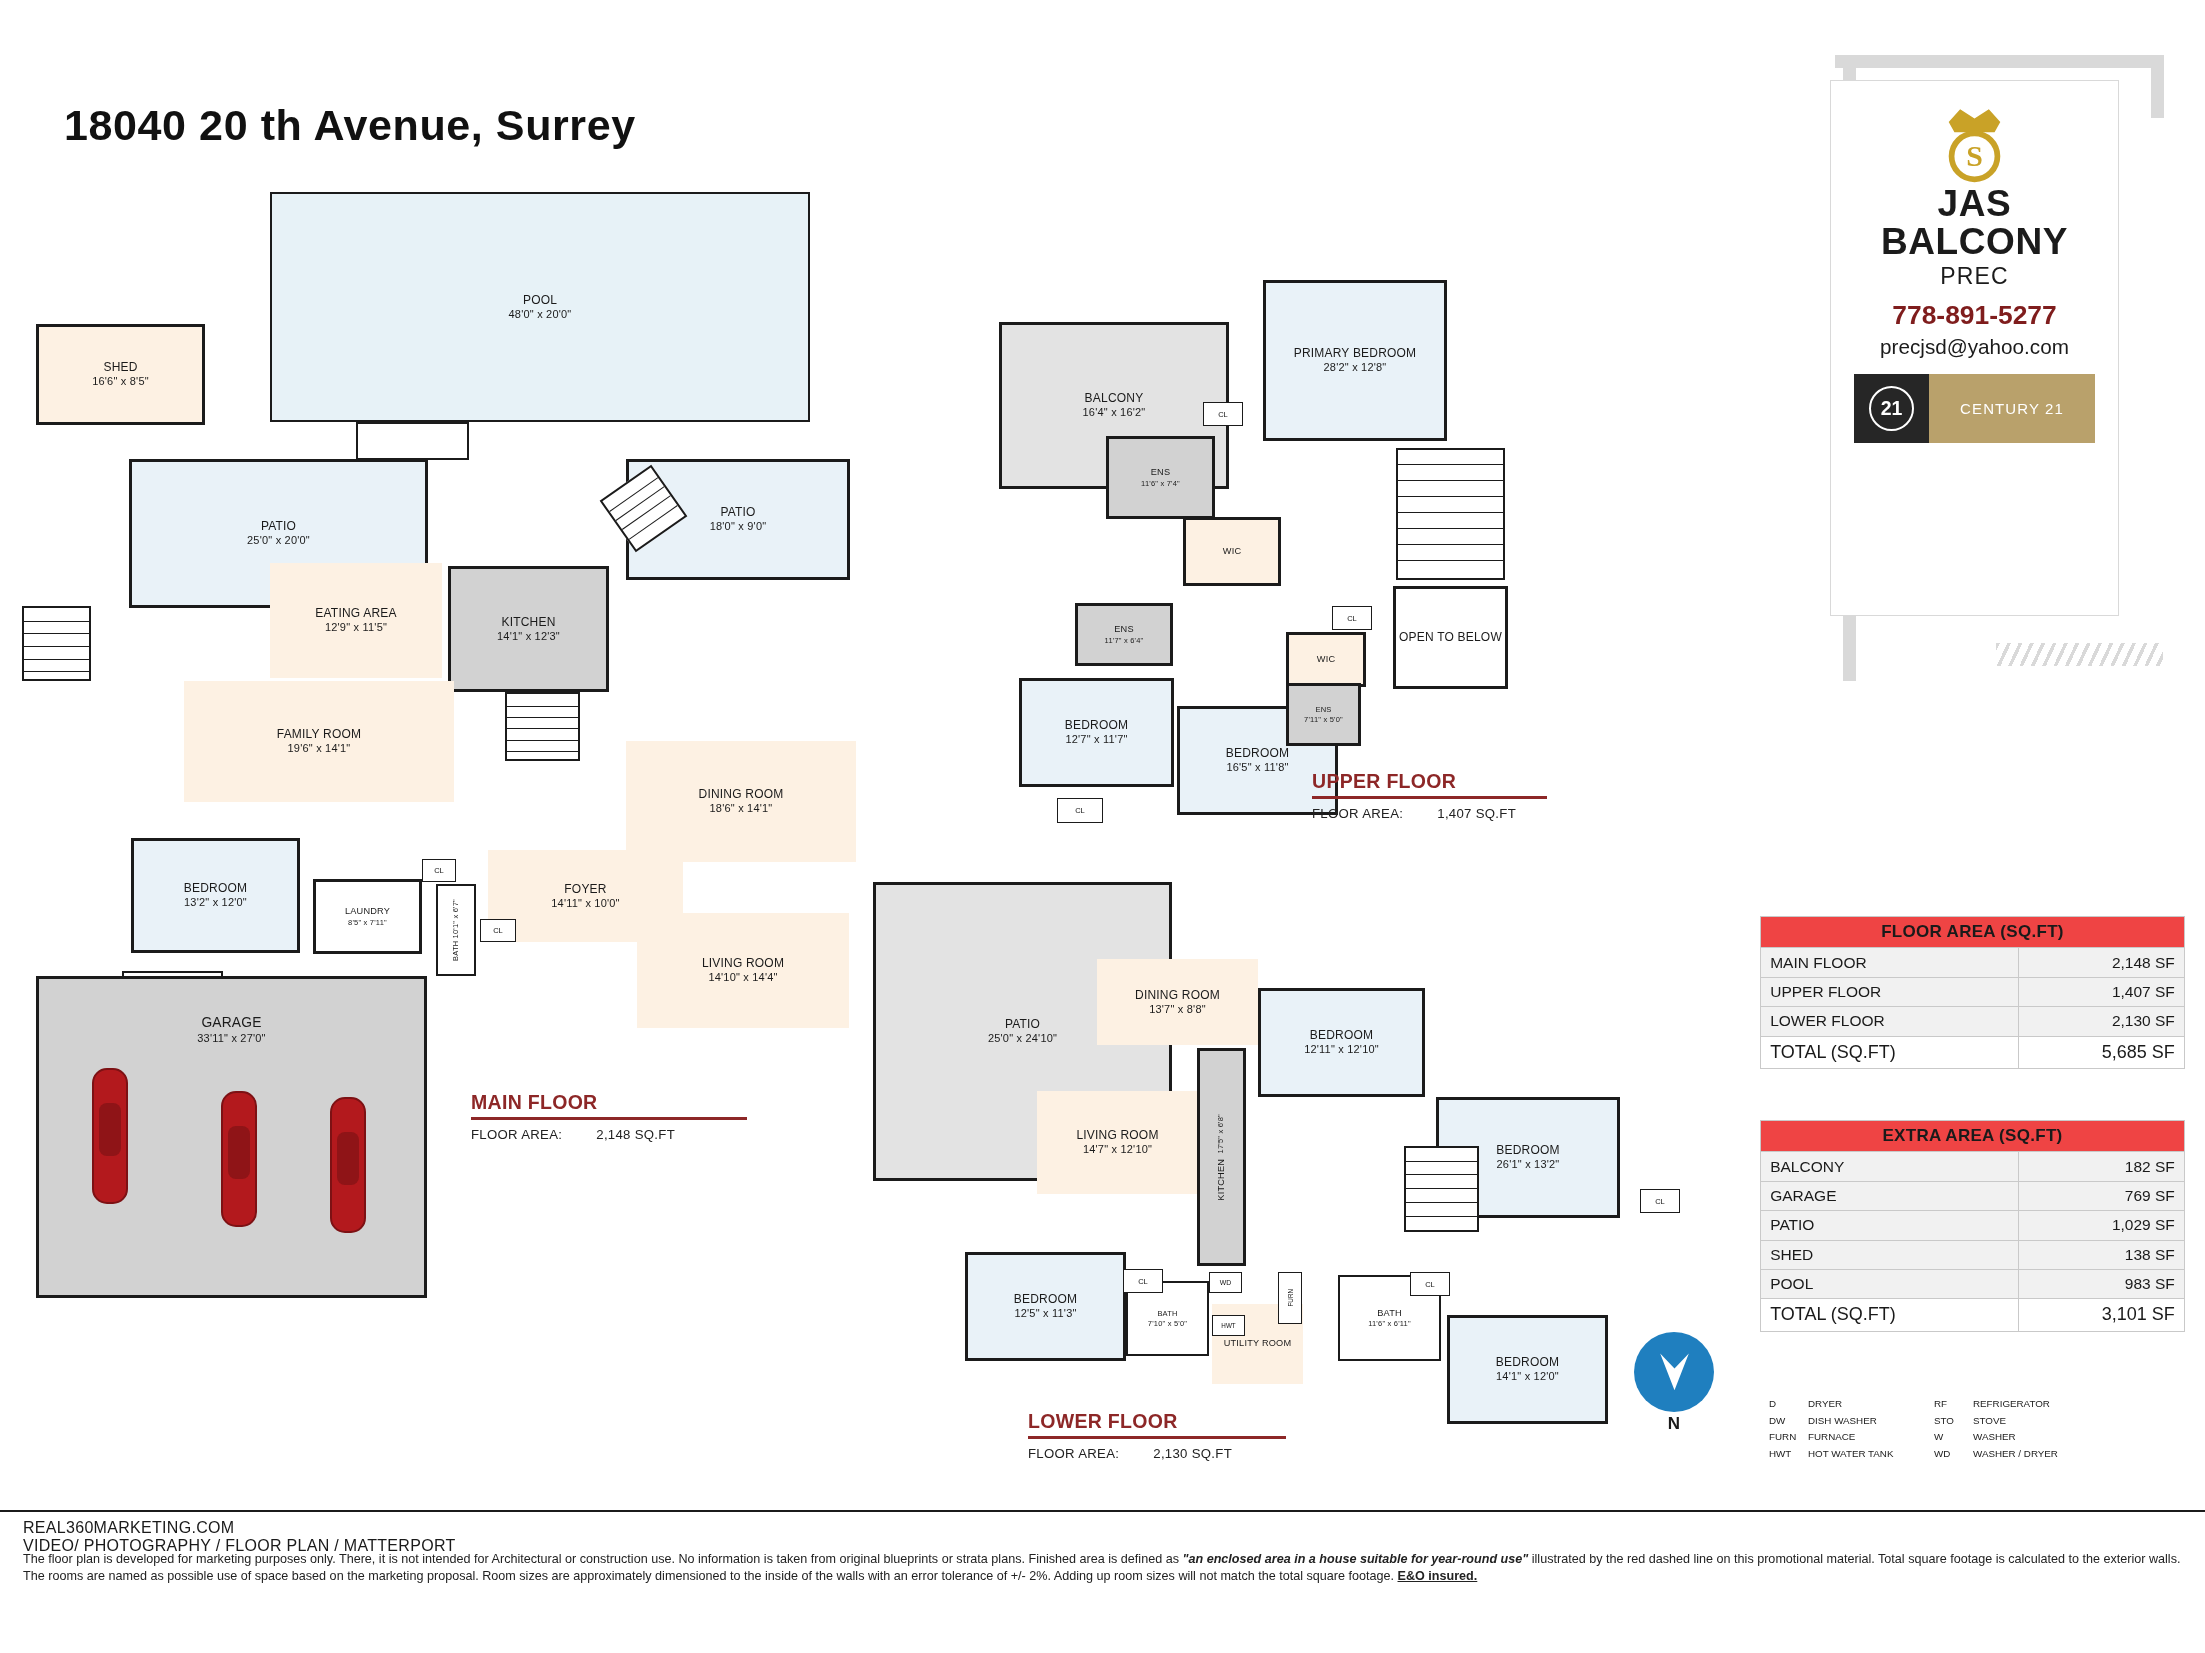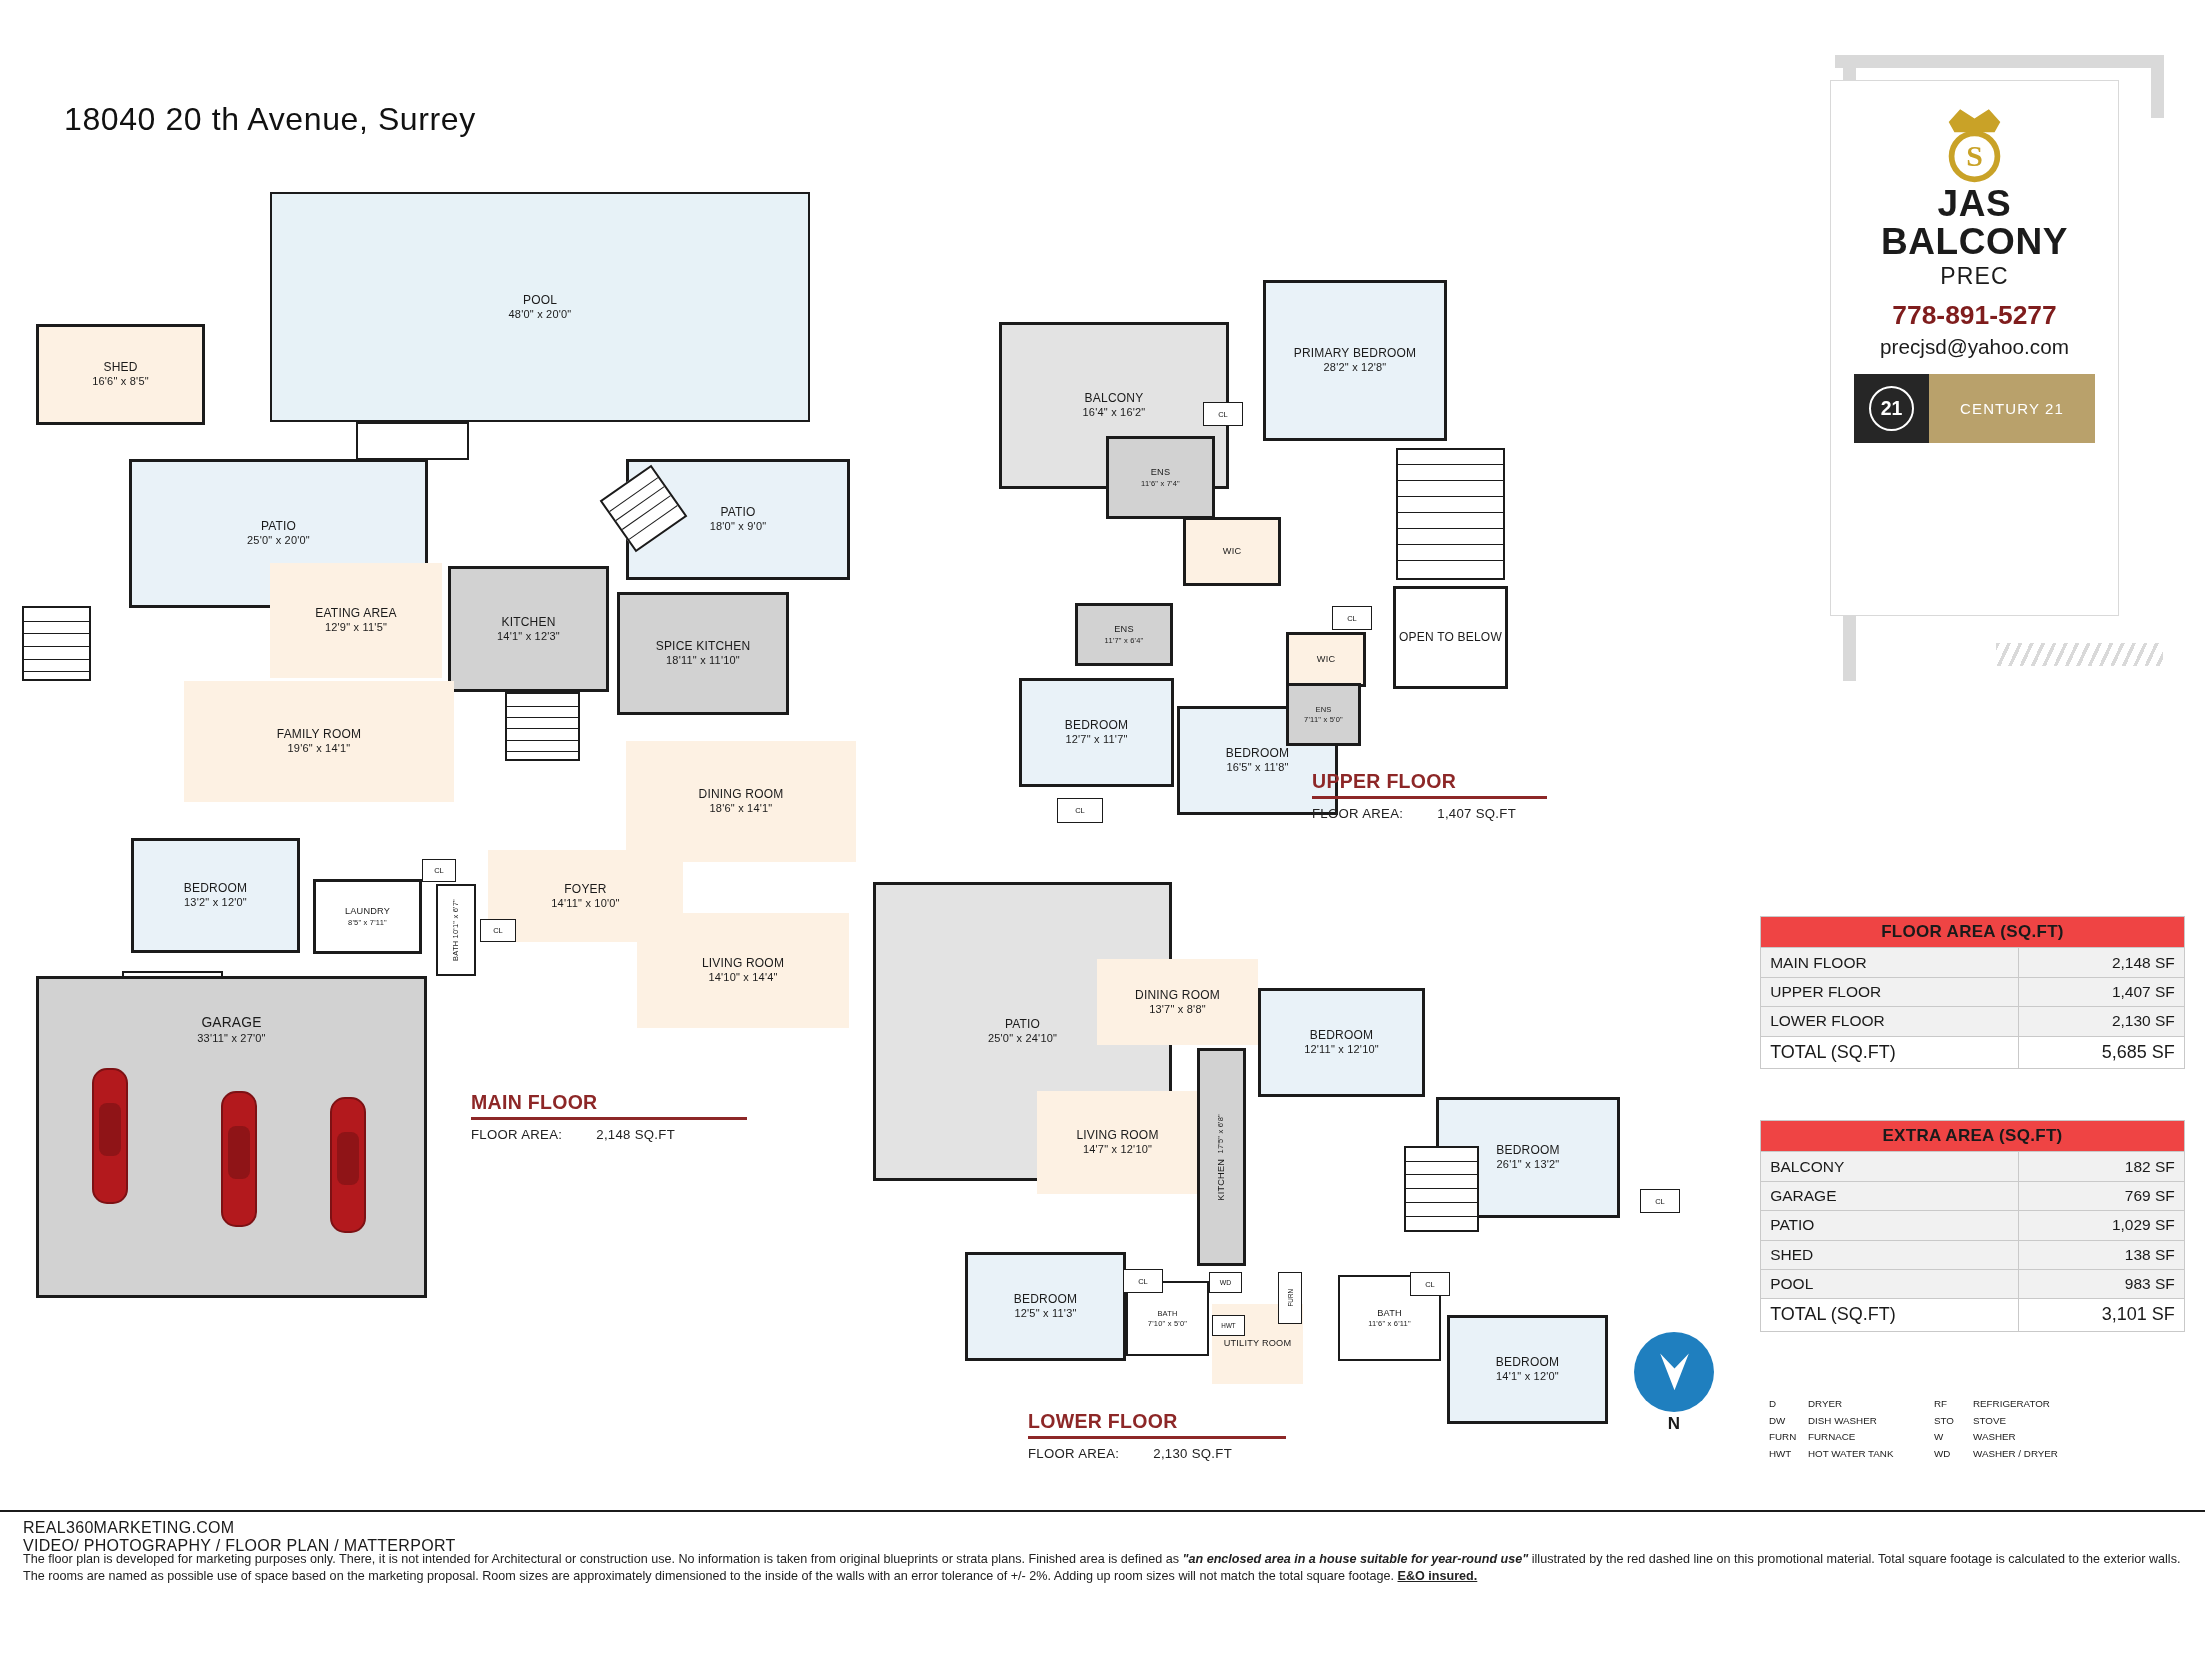--- a/index.html
+++ b/index.html
@@ -3,21 +3,21 @@
 <meta charset="utf-8">
 <style>
   html, body { margin:0; padding:0; background:#ffffff; }
   body { width:2205px; height:1654px; font-family:"Liberation Sans", sans-serif; color:#1a1a1a; position:relative; overflow:hidden; }
 
   .page { position:absolute; inset:0; }
 
   
   .title {
     position:absolute; left:64px; top:101px;
-    font-size:32px; letter-spacing:0.6px; color:#111; font-weight:400;
+    font-size:43px; letter-spacing:0.6px; color:#111; font-weight:700;
   }
 
   
   .room {
     position:absolute; box-sizing:border-box;
     border:3.4px solid #1b1b1b;
     display:flex; flex-direction:column; align-items:center; justify-content:center;
     text-align:center;
   }
   .r-beige  { background:#fdf1e3; }
@@ -123,24 +123,20 @@
   <div class="room r-beige" style="left:270px; top:563px; width:172px; height:115px; border-width:0;">
     <div class="lbl"><span class="nm">EATING AREA</span></div>
     <div class="lbl dim">12'9" x 11'5"</div>
   </div>
 
   <div class="room r-dgray" style="left:448px; top:566px; width:161px; height:126px;">
     <div class="lbl"><span class="nm">KITCHEN</span></div>
     <div class="lbl dim">14'1" x 12'3"</div>
   </div>
 
-  <div class="room r-dgray" style="left:617px; top:592px; width:172px; height:123px;">
-    <div class="lbl"><span class="nm">SPICE KITCHEN</span></div>
-    <div class="lbl dim">18'11" x 11'10"</div>
-  </div>
 
   <div class="room r-beige" style="left:184px; top:681px; width:270px; height:121px; border-width:0;">
     <div class="lbl"><span class="nm">FAMILY ROOM</span></div>
     <div class="lbl dim">19'6" x 14'1"</div>
   </div>
 
   <div class="room r-beige" style="left:626px; top:741px; width:230px; height:121px; border-width:0;">
     <div class="lbl"><span class="nm">DINING ROOM</span></div>
     <div class="lbl dim">18'6" x 14'1"</div>
   </div>

